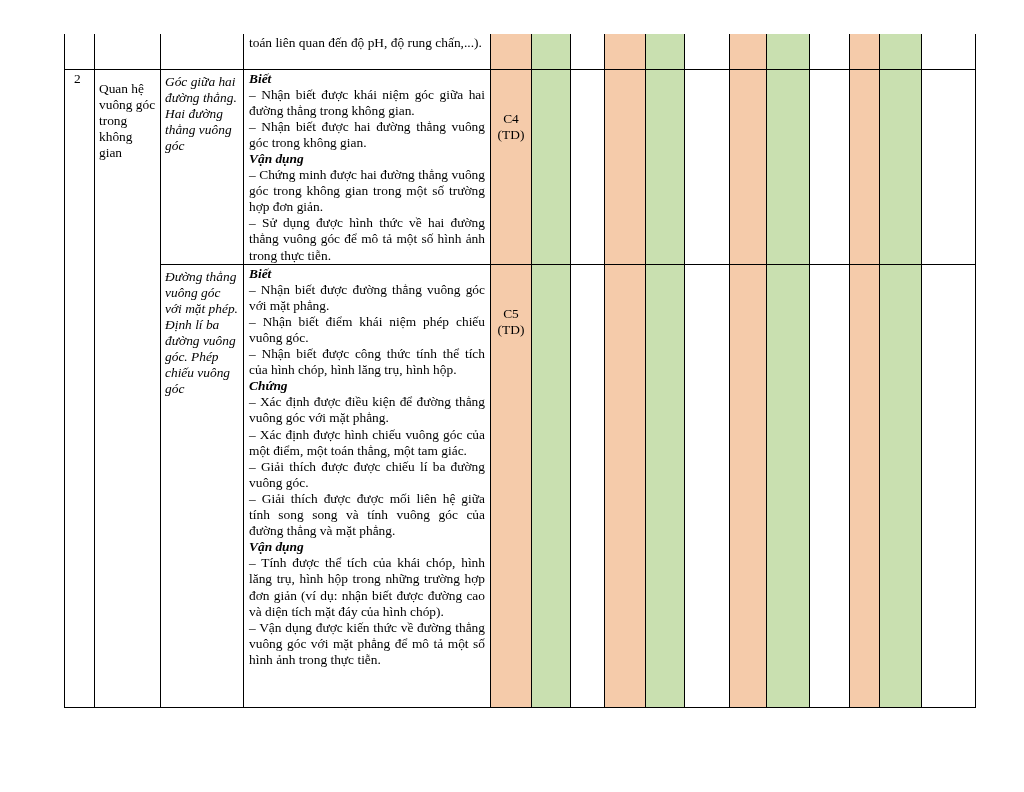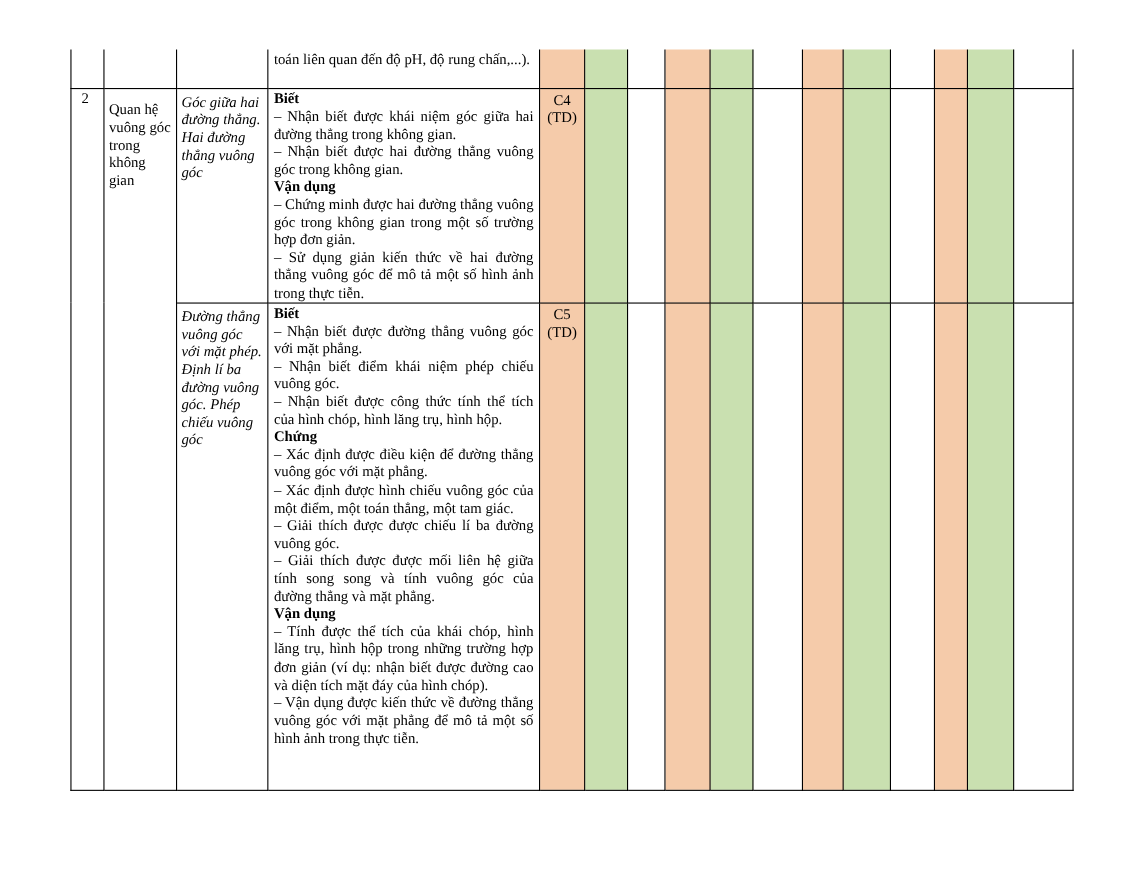--- a/index.html
+++ b/index.html
@@ -6,49 +6,49 @@
   html, body { margin: 0; padding: 0; }
   body {
     width: 1024px; height: 792px; position: relative;
     background: #ffffff;
     font-family: "Liberation Serif", "DejaVu Serif", serif;
     color: #000;
   }
   .sheet { position: absolute; inset: 0; background: var(--page, #fff); }
 
   table.matrix {
-    position: absolute; left: 64px; top: 45px; width: 911px;
+    position: absolute; left: 64px; top: 34px; width: 911px;
     border-collapse: collapse; table-layout: fixed;
   }
   td {
     border: 1px solid var(--border, #000);
     vertical-align: top;
     padding: 0 4px;
     font-size: 13.4px;
     line-height: 16.1px;
   }
   tr.row-carry { height: 35px; }
   tr.row-main  { height: 195px; }
   tr.row-sub   { height: 443px; }
   tr.row-carry td { border-top: none; }
 
   td.stt   { padding-left: 9px; padding-top: 1px; }
   td.topic { padding-top: 11px; }
   td.sub   { font-style: italic; padding-top: 4px; }
   td.content { padding: 1px 5px 0 5px; }
 
   .seg { margin: 0; }
-  .seg-heading { font-weight: bold; text-align: left; }
+  .seg-heading { font-weight: bold; text-align: left; font-style: italic; }
   .seg-item { text-align: justify; }
 
   td.band-o { background: var(--orange, #f6cbaa); }
   td.band-g { background: var(--green, #c9e0af); }
   td.band-w { background: #ffffff; }
 
-  .qcode { text-align: center; padding-top: 2px; }
+  .qcode { text-align: center; padding-top: 2px; margin-top: 39px; }
   .qcode div { line-height: 16px; }
 </style>
 </head>
 <body>
 
 <div class="sheet">
   <table class="matrix">
     <colgroup>
       <col style="width:30px">
         <col style="width:66px">
@@ -93,21 +93,21 @@
     <tr class="row-main">
       <td class="stt" rowspan="2">2</td>
       <td class="topic" rowspan="2">Quan hệ vuông góc trong không gian</td>
       <td class="sub">Góc giữa hai đường thẳng. Hai đường thẳng vuông góc</td>
       <td class="content">
             <p class="seg seg-heading">Biết</p>
             <p class="seg seg-item">– Nhận biết được khái niệm góc giữa hai đường thẳng trong không gian.</p>
             <p class="seg seg-item">– Nhận biết được hai đường thẳng vuông góc trong không gian.</p>
             <p class="seg seg-heading">Vận dụng</p>
             <p class="seg seg-item">– Chứng minh được hai đường thẳng vuông góc trong không gian trong một số trường hợp đơn giản.</p>
-            <p class="seg seg-item">– Sử dụng giản kiến thức về hai đường thẳng vuông góc để mô tả một số hình ảnh trong thực tiễn.</p>
+            <p class="seg seg-item">– Sử dụng được hình thức về hai đường thẳng vuông góc để mô tả một số hình ảnh trong thực tiễn.</p>
           </td>
       <td class="band-o">
         <div class="qcode">
           <div>C4</div>
           <div>(TD)</div>
         </div>
       </td>
       <td class="band-g"></td>
       <td class="band-w"></td>
       <td class="band-o"></td>

